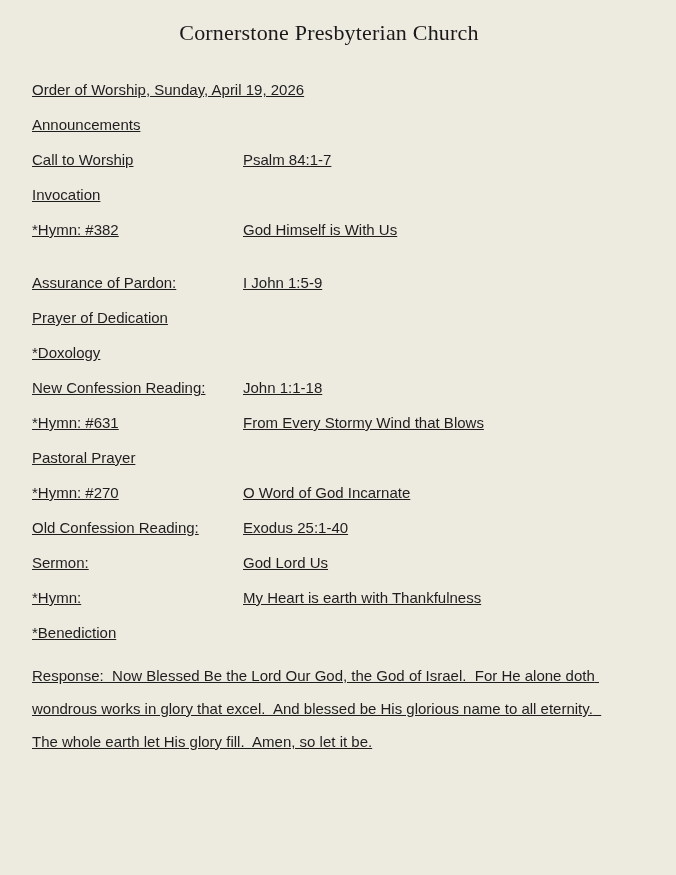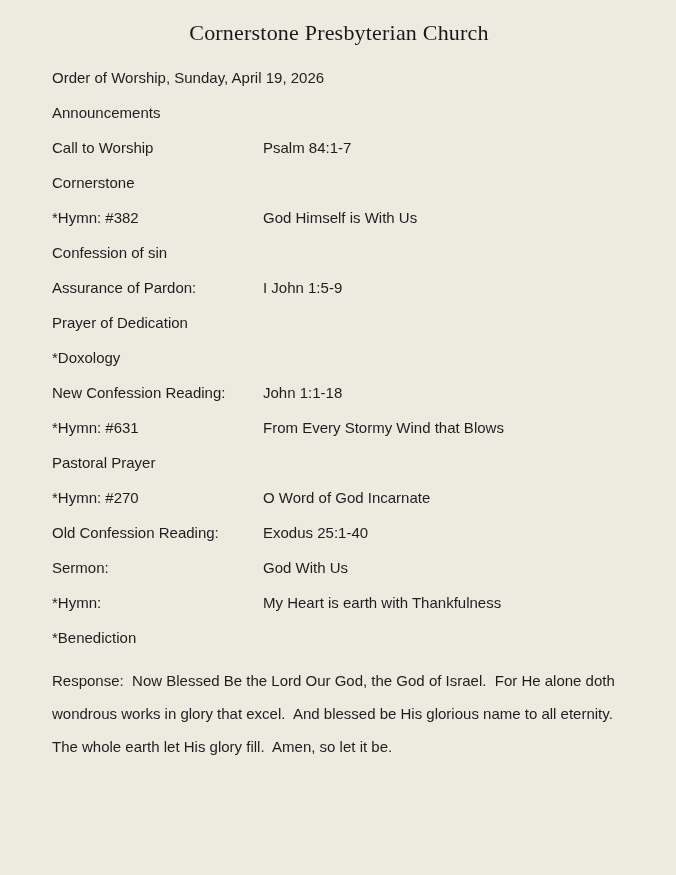--- a/index.html
+++ b/index.html
@@ -12,35 +12,36 @@
     height: 875px;
     background: #edeae0;
     font-family: "Liberation Sans", "DejaVu Sans", sans-serif;
     color: #1e1e1e;
     overflow: hidden;
   }
   .page {
     box-sizing: border-box;
     width: 676px;
     height: 669px;
-    padding: 20px 50px 0 52px;
+    padding: 20px 50px 0 32px;
   }
   .title {
     font-family: "Liberation Serif", "DejaVu Serif", serif;
     font-size: 22px;
     font-weight: normal;
     text-align: center;
     color: #191919;
     letter-spacing: 0.2px;
     margin: 0;
     line-height: 25px;
   }
   .content {
-    margin-top: 24px;
+    margin-top: 36px;
     font-size: 15px;
+    text-decoration: underline;
   }
   .subtitle-row {
     line-height: 17px;
     margin-bottom: 18px;
   }
   .row {
     display: flex;
     line-height: 17px;
     margin-bottom: 18px;
     justify-content: center;
@@ -75,31 +76,30 @@
     <span class="label">Announcements</span>
     <span class="detail"></span>
   </div>
 
   <div class="row">
     <span class="label">Call to Worship</span>
     <span class="detail">Psalm 84:1-7</span>
   </div>
 
   <div class="row">
-    <span class="label">Cornerstone</span>
+    <span class="label">Invocation</span>
     <span class="detail"></span>
   </div>
 
   <div class="row">
     <span class="label">*Hymn: #382</span>
     <span class="detail">God Himself is With Us</span>
   </div>
 
   <div class="row">
-    <span class="label">Confession of sin</span>
     <span class="detail"></span>
   </div>
 
   <div class="row">
     <span class="label">Assurance of Pardon:</span>
     <span class="detail">I John 1:5-9</span>
   </div>
 
   <div class="row">
     <span class="label">Prayer of Dedication</span>
@@ -131,21 +131,21 @@
     <span class="detail">O Word of God Incarnate</span>
   </div>
 
   <div class="row">
     <span class="label">Old Confession Reading:</span>
     <span class="detail">Exodus 25:1-40</span>
   </div>
 
   <div class="row">
     <span class="label">Sermon:</span>
-    <span class="detail">God With Us</span>
+    <span class="detail">God Lord Us</span>
   </div>
 
   <div class="row">
     <span class="label">*Hymn:</span>
     <span class="detail">My Heart is earth with Thankfulness</span>
   </div>
 
   <div class="row">
     <span class="label">*Benediction</span>
     <span class="detail"></span>

